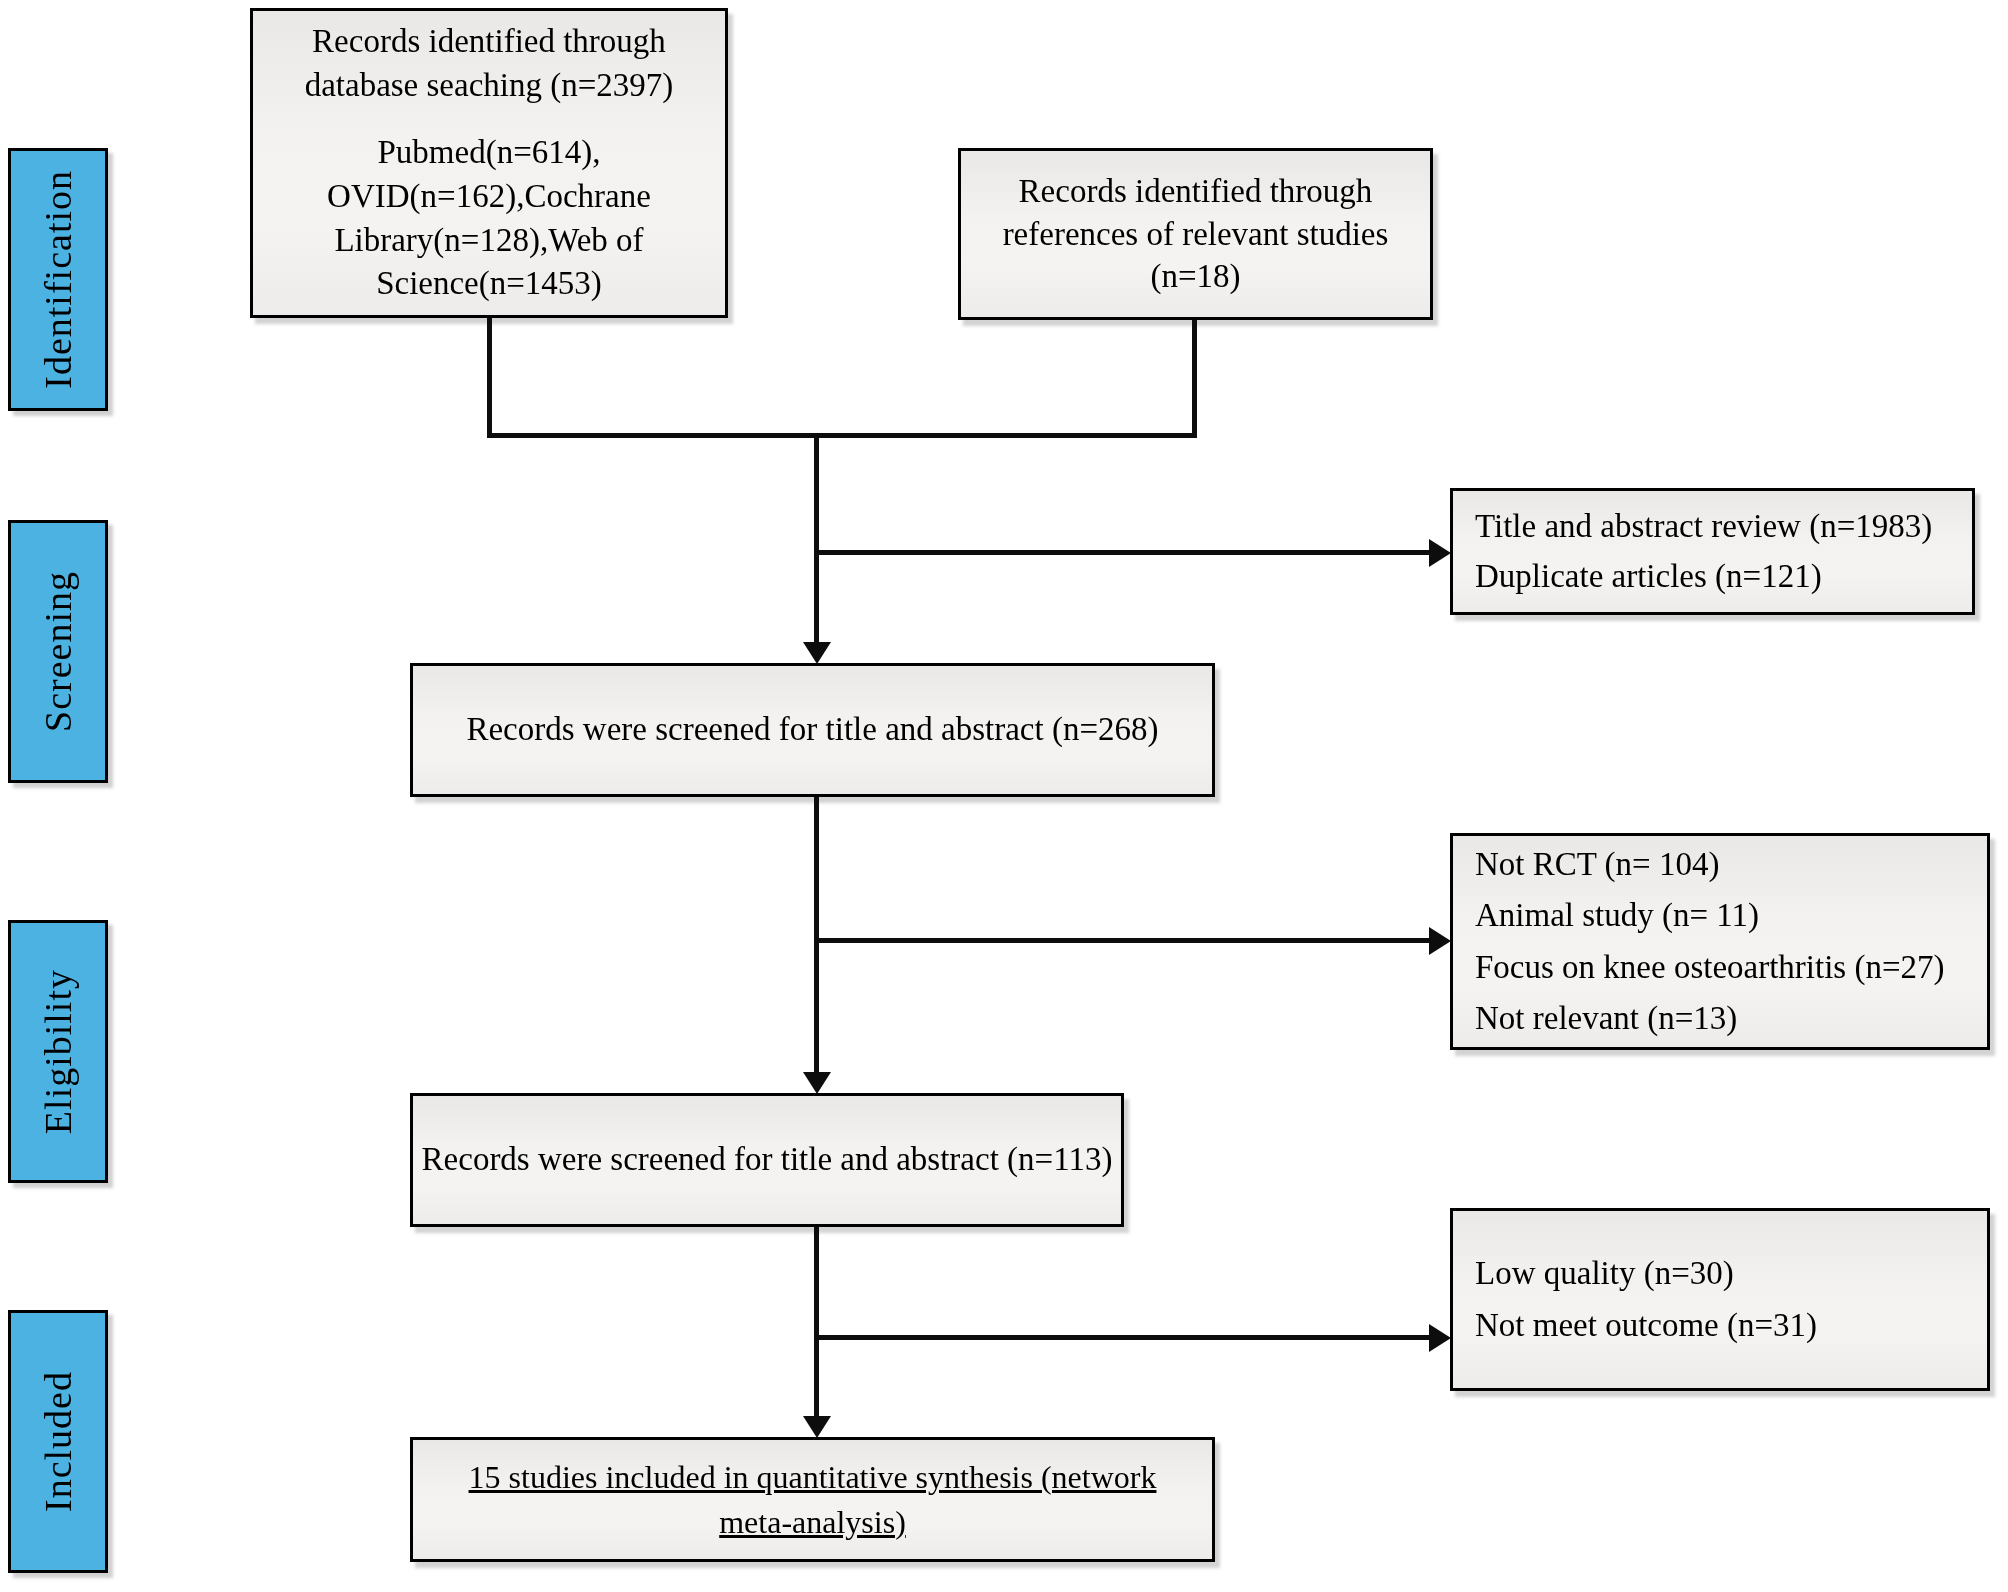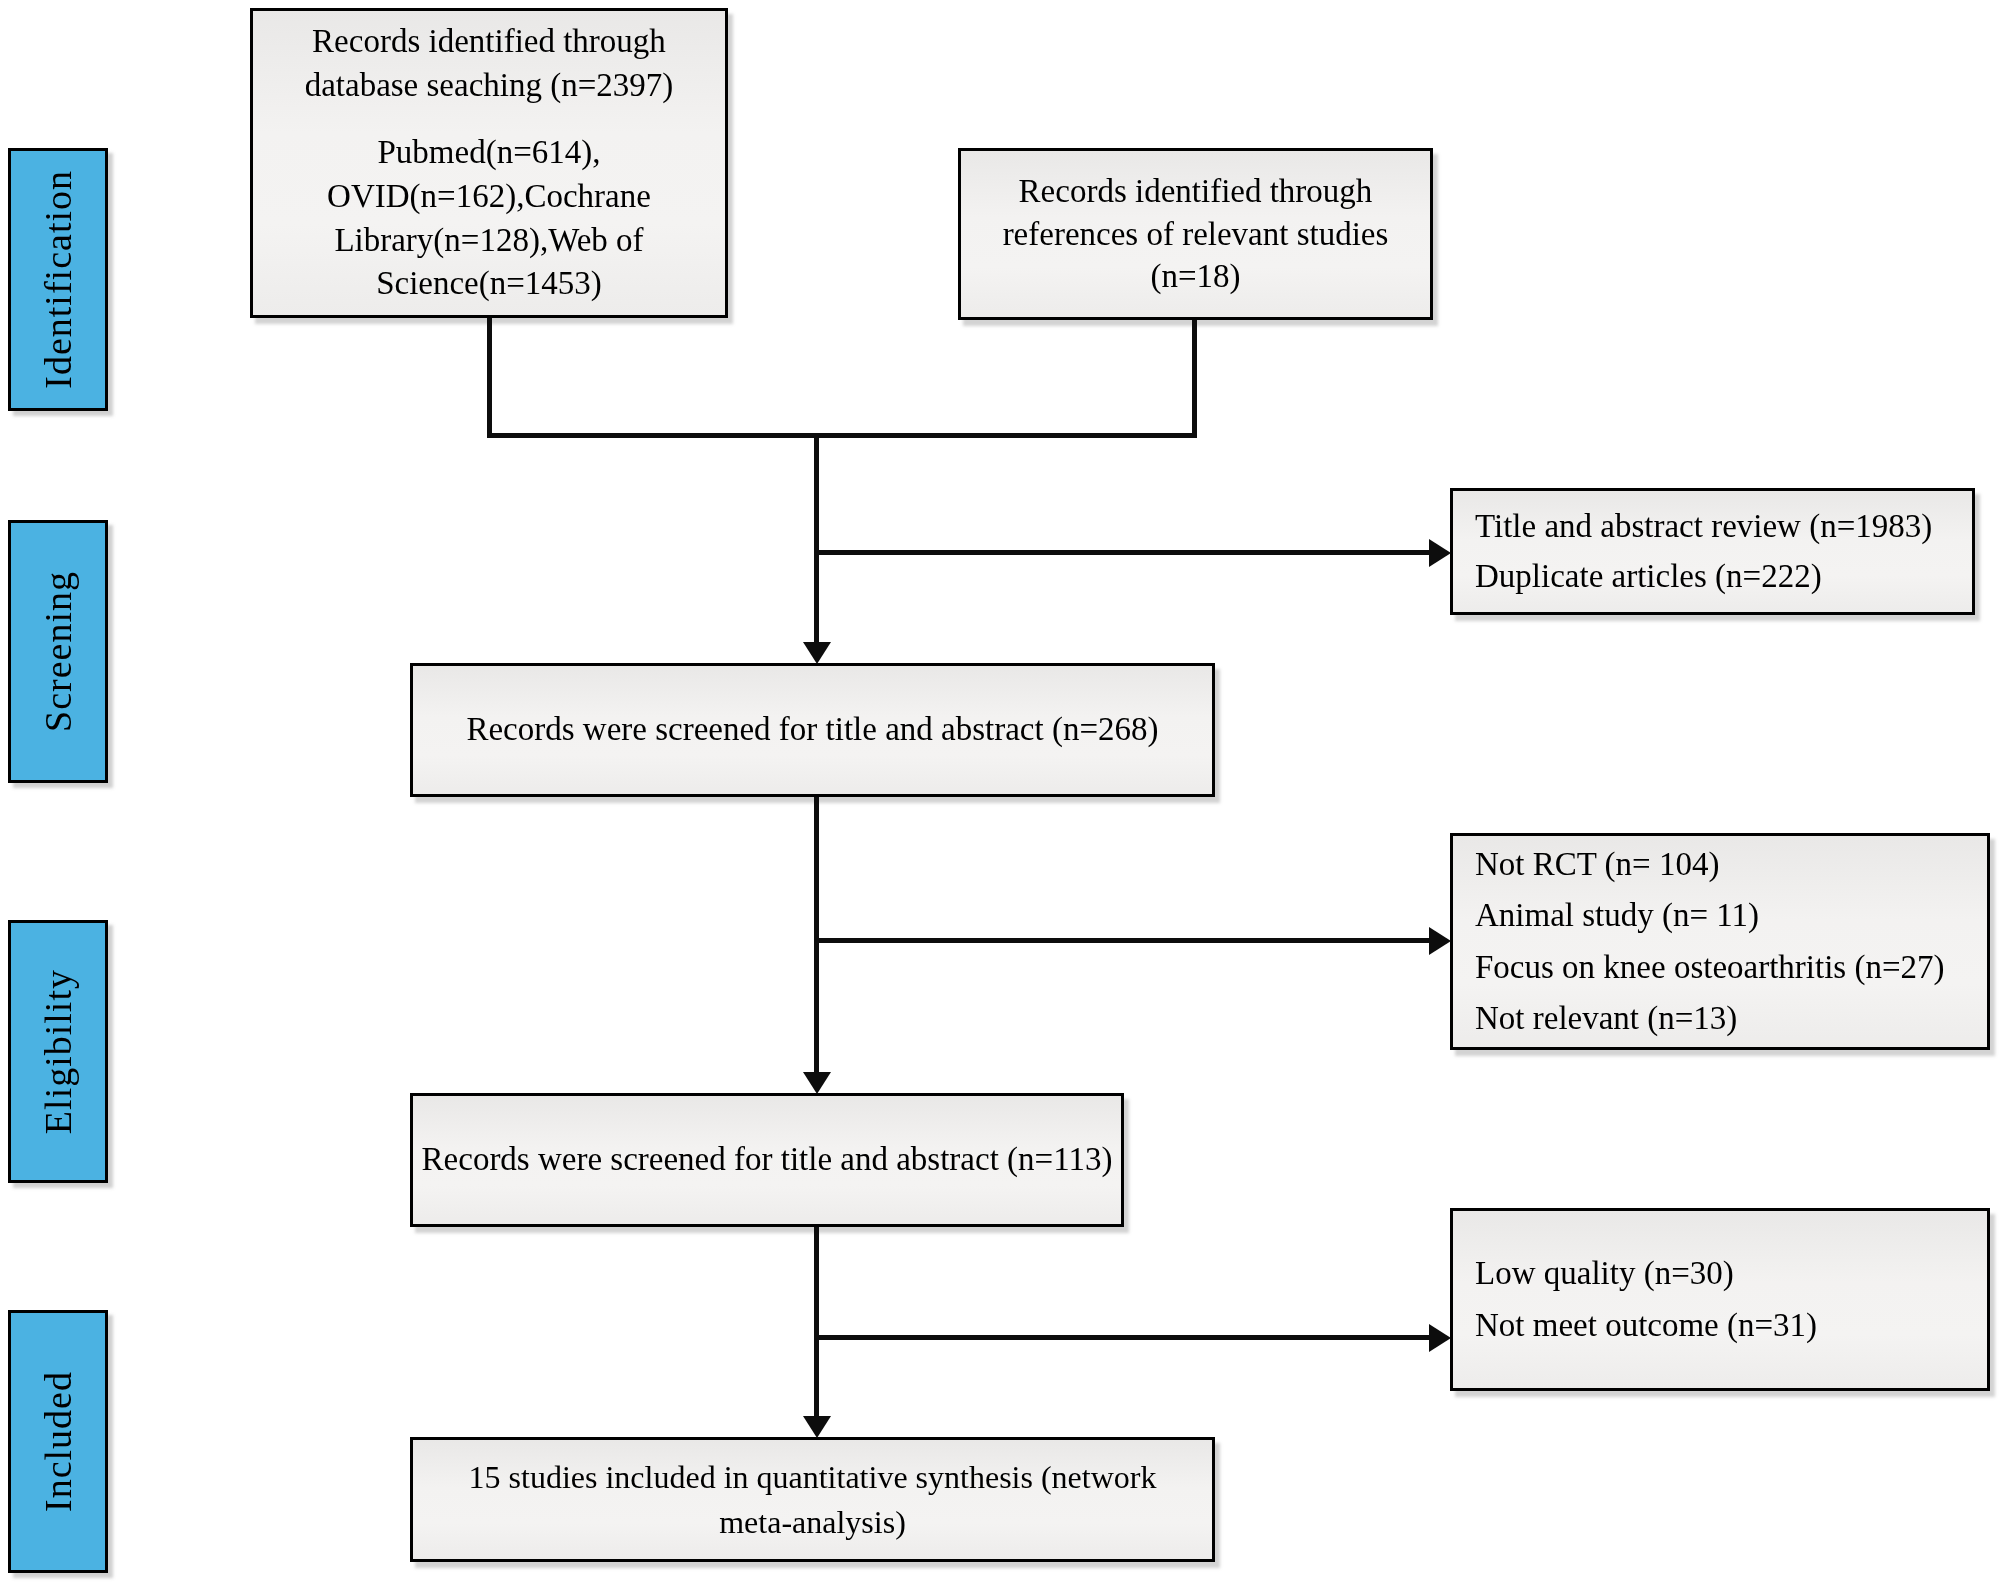--- a/index.html
+++ b/index.html
@@ -92,21 +92,21 @@
     <p class="dbbox-para">Records identified through database seaching (n=2397)</p>
     <p class="dbbox-para">Pubmed(n=614), OVID(n=162),Cochrane Library(n=128),Web of Science(n=1453)</p>
   </div>
 
   <div class="fbox center" style="left:958px; top:148px; width:475px; height:172px; padding:4px 12px; line-height:1.3;">
     <span>Records identified through references of relevant studies (n=18)</span>
   </div>
 
   <div class="fbox left" style="left:1450px; top:488px; width:525px; height:127px;">
     <div class="nowrap">Title and abstract review (n=1983)</div>
-    <div class="nowrap">Duplicate articles (n=222)</div>
+    <div class="nowrap">Duplicate articles (n=121)</div>
   </div>
 
   <div class="fbox center" style="left:410px; top:663px; width:805px; height:134px;">
     <span class="nowrap">Records were screened for title and abstract (n=268)</span>
   </div>
 
   <div class="fbox left" style="left:1450px; top:833px; width:540px; height:217px; line-height:1.55;">
     <div class="nowrap">Not RCT (n= 104)</div>
     <div class="nowrap">Animal study (n= 11)</div>
     <div class="nowrap">Focus on knee osteoarthritis (n=27)</div>
@@ -115,21 +115,21 @@
 
   <div class="fbox center" style="left:410px; top:1093px; width:714px; height:134px;">
     <span class="nowrap">Records were screened for title and abstract (n=113)</span>
   </div>
 
   <div class="fbox left" style="left:1450px; top:1208px; width:540px; height:183px; line-height:1.55;">
     <div class="nowrap">Low quality (n=30)</div>
     <div class="nowrap">Not meet outcome (n=31)</div>
   </div>
 
-  <div class="fbox center" style="left:410px; top:1437px; width:805px; height:125px; padding:4px 20px; font-size:32px; line-height:1.4;">
+  <div class="fbox center" style="left:410px; top:1437px; width:805px; height:125px; padding:4px 20px; font-size:32px; line-height:1.4;text-decoration:underline;">
     <span>15 studies included in quantitative synthesis (network meta-analysis)</span>
   </div>
 
   <div class="line" style="left:487px; top:318px; width:5px; height:120px;"></div>
   <div class="line" style="left:1192px; top:320px; width:5px; height:118px;"></div>
   <div class="line" style="left:487px; top:433px; width:710px; height:5px;"></div>
 
   <div class="line" style="left:814px; top:433px; width:5px; height:210px;"></div>
   <div class="arrow-down" style="left:803px; top:642px;"></div>
 

